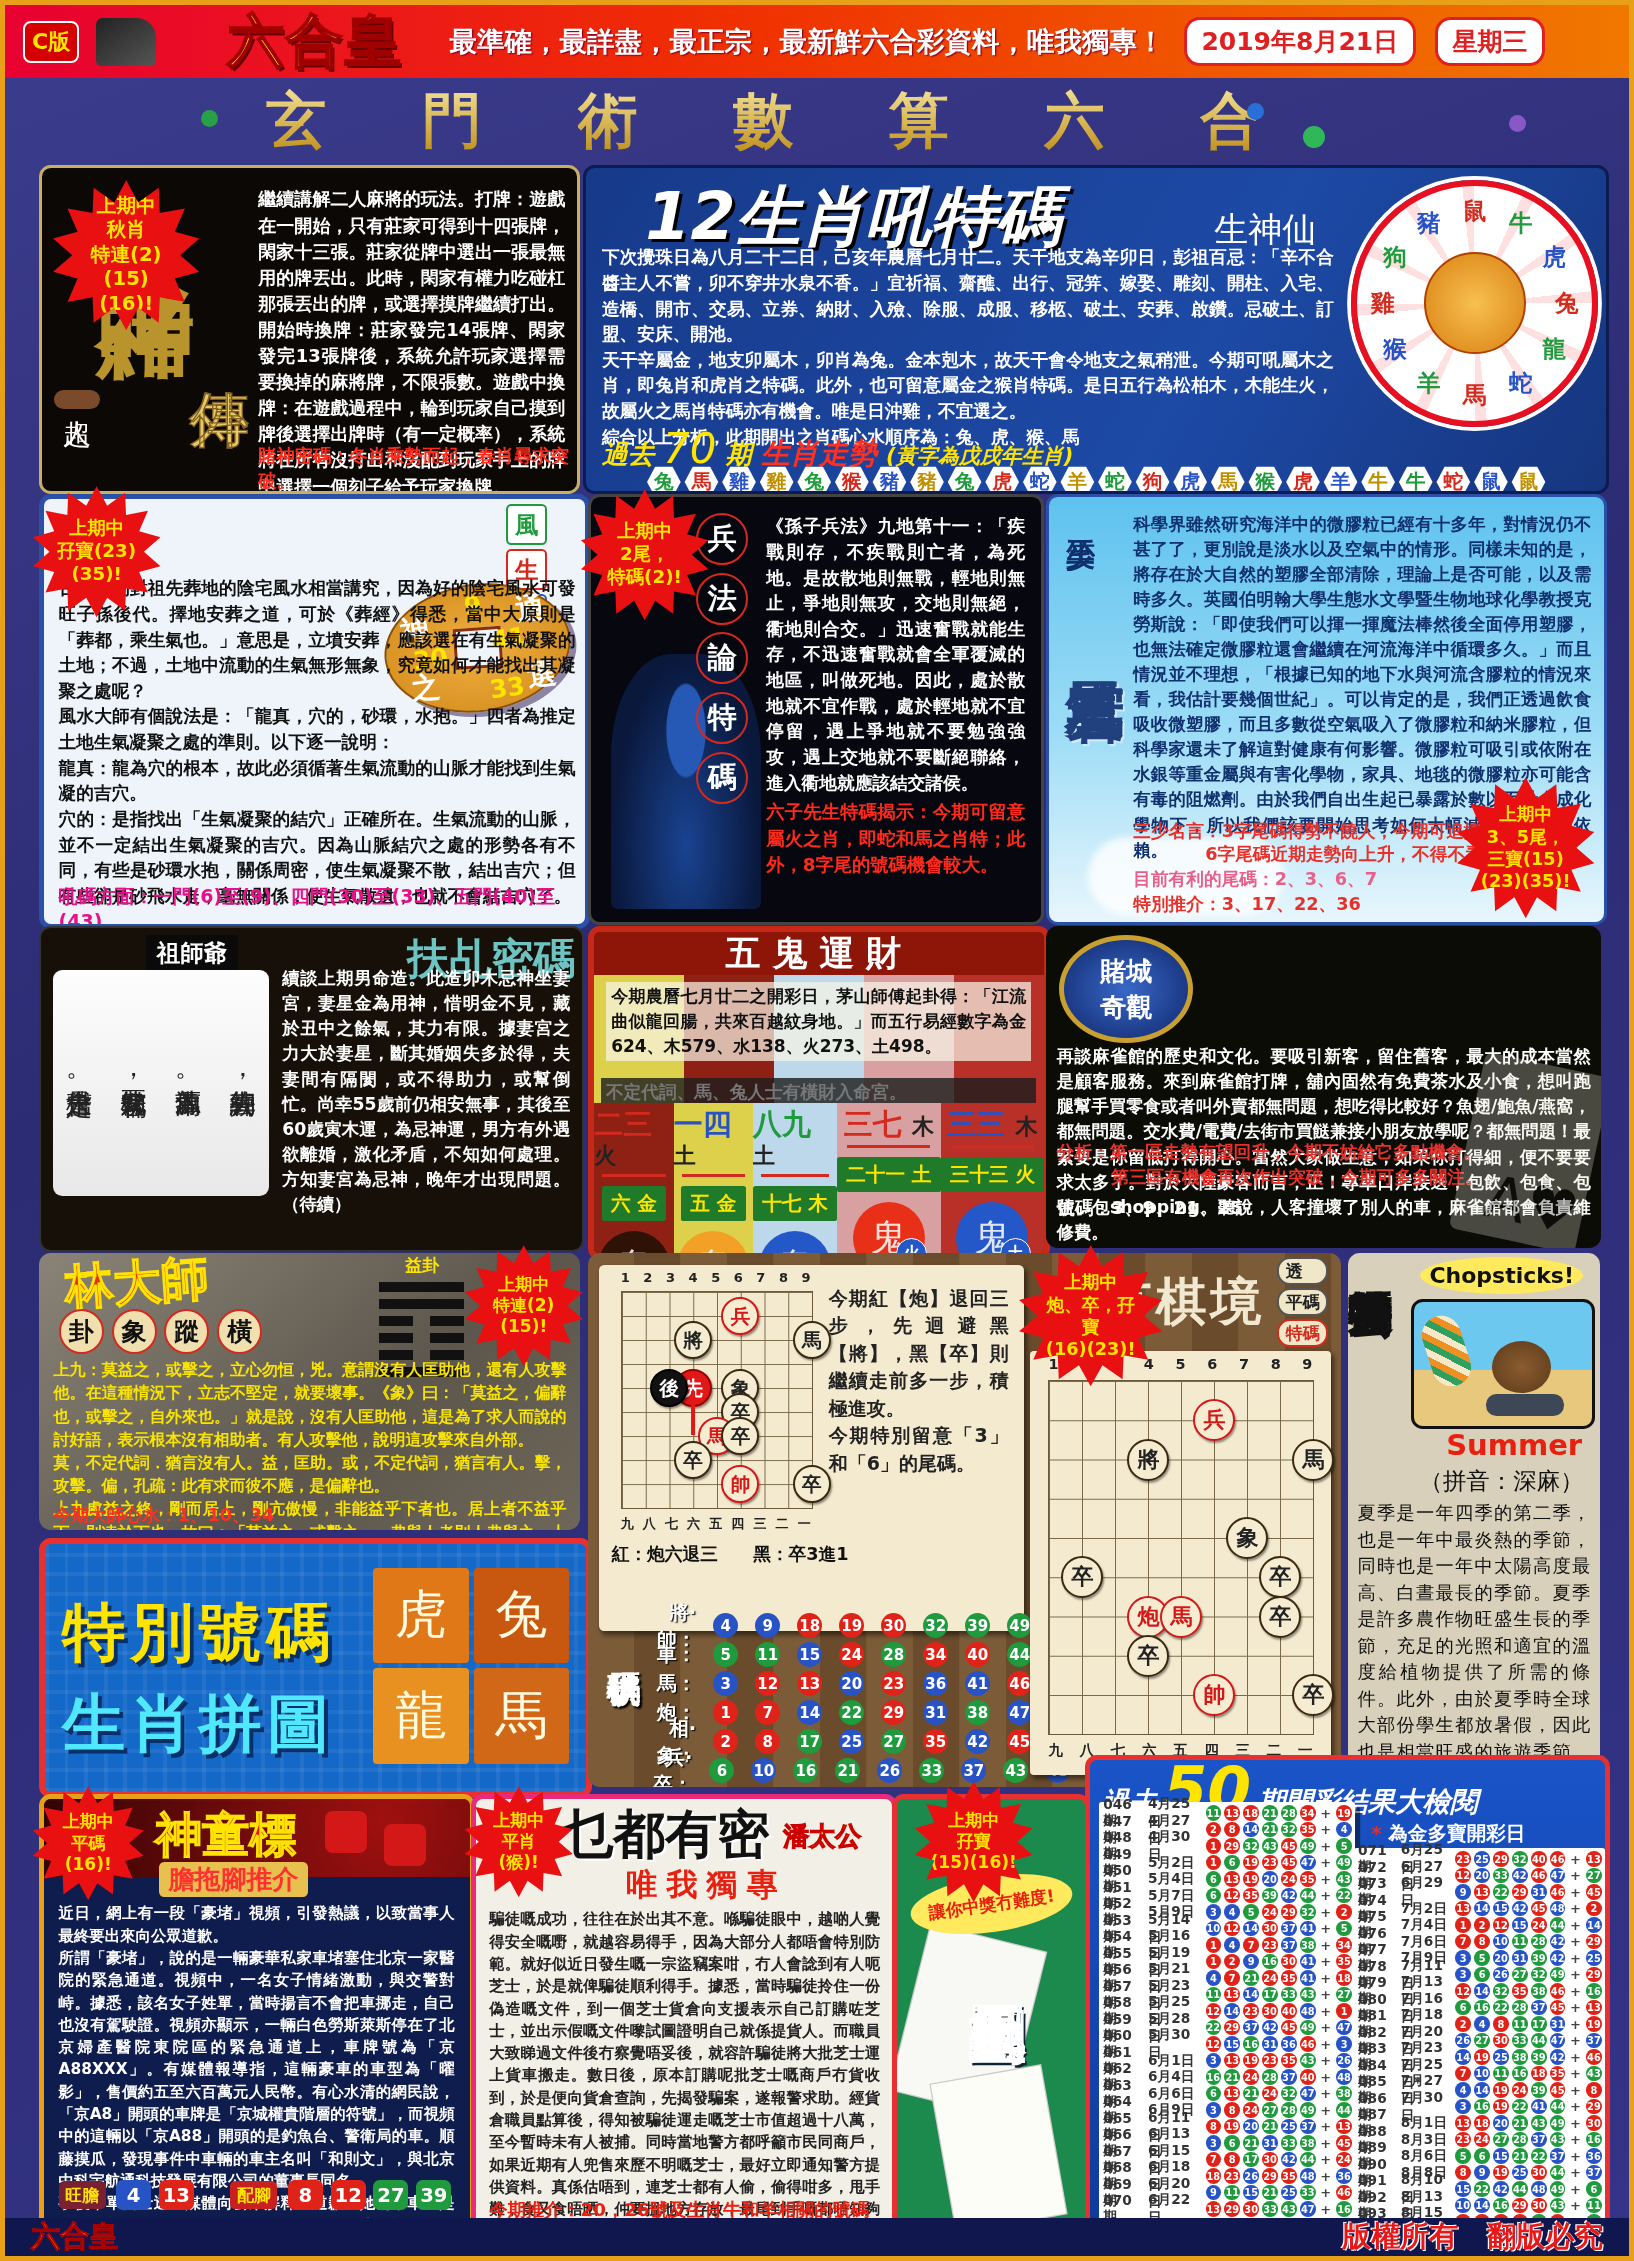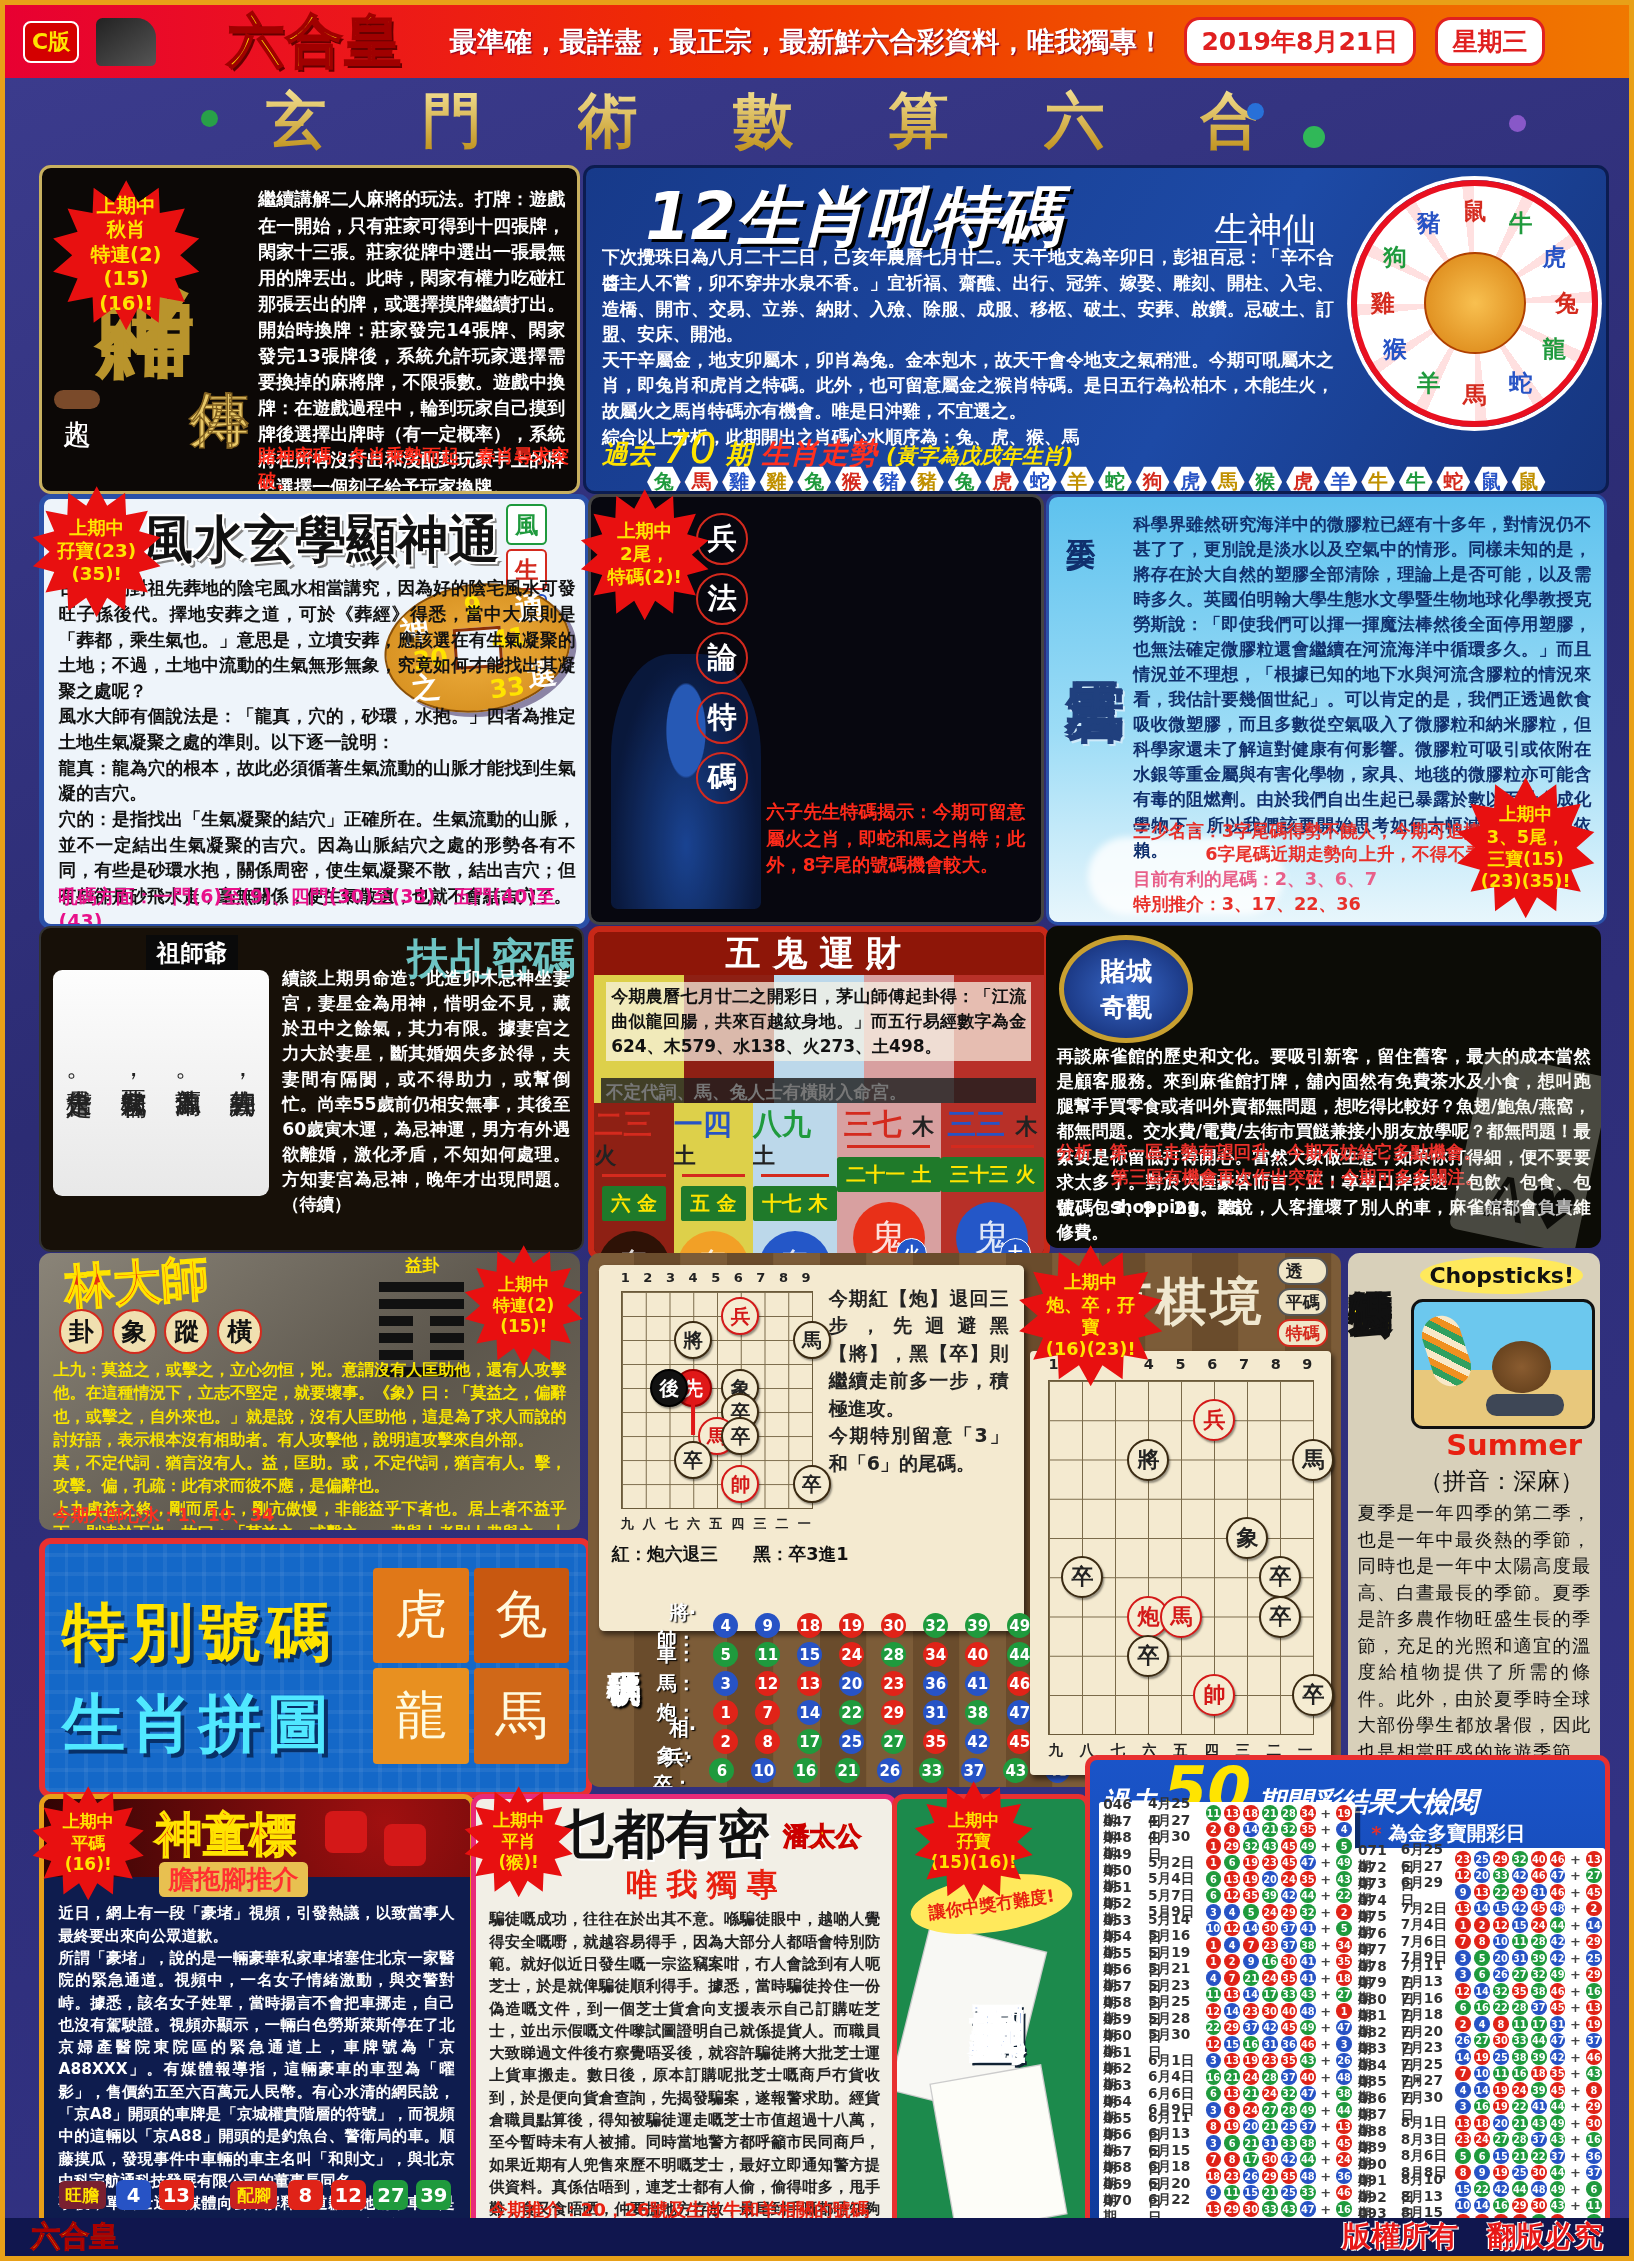--- a/index.html
+++ b/index.html
@@ -141,21 +141,20 @@
           <span class="hex" style="color: rgb(192, 144, 0);">牛</span>
           <span class="hex" style="color: rgb(31, 154, 61);">牛</span>
           <span class="hex" style="color: rgb(212, 42, 30);">蛇</span>
           <span class="hex" style="color: rgb(39, 83, 197);">鼠</span>
           <span class="hex" style="color: rgb(192, 144, 0);">鼠</span>
         </div>
       </div>
   </div>
 
   <div class="panel" style="left:34px;top:489px;width:541px;height:425px;background:#eef4fa;border:5.2px solid #2a50a8">
-    <div class="abs" style="left:98px;top:6.5px;font-size:51px;font-weight:bold;color:#111;text-shadow:-2px -2px 0 #fff,2px -2px 0 #fff,-2px 2px 0 #fff,2px 2px 0 #fff,3.9px 3.9px 0 #888">風水玄學顯神通</div>
     <div class="abs" id="fs-tiles" style="left:462px;top:5.2px;display:flex;flex-direction:column;gap:3.9px">
         <span style="width: 37px; height: 37px; background: rgb(255, 255, 255); border: 2.6px solid rgb(31, 154, 61); border-radius: 5.2px; display: flex; align-items: center; justify-content: center; font-size: 23.5px; font-weight: bold; color: rgb(31, 154, 61);">風</span>
         <span style="width: 37px; height: 37px; background: rgb(255, 255, 255); border: 2.6px solid rgb(212, 42, 30); border-radius: 5.2px; display: flex; align-items: center; justify-content: center; font-size: 23.5px; font-weight: bold; color: rgb(212, 42, 30);">生</span>
         <span style="width: 37px; height: 37px; background: rgb(255, 255, 255); border: 2.6px solid rgb(39, 83, 197); border-radius: 5.2px; display: flex; align-items: center; justify-content: center; font-size: 23.5px; font-weight: bold; color: rgb(39, 83, 197);">水</span>
       </div>
 
     <div class="abs" style="left:340px;top:85px;width:183px;height:124px;background:radial-gradient(#f0b040,#d08818);border-radius:50%;border:2.6px solid #8a5008;transform:rotate(-8deg);box-shadow:5.2px 5.2px 0 rgba(40,20,80,.5)">
       <div class="abs" style="left:50%;top:50%;width:42px;height:35px;background:#eef4fa;border:3.9px solid #8a3008;transform:translate(-50%,-50%) rotate(4deg)"></div>
       <span class="abs" style="left:17px;top:17px;font-size:29px;color:#fff;font-weight:bold;font-family:'DejaVu Serif',serif">神</span>
       <span class="abs" style="right:19.6px;top:10.5px;font-size:29px;color:#fff;font-weight:bold;font-family:'DejaVu Serif',serif">通</span>
@@ -178,20 +177,21 @@
 
   <div class="panel" style="left:583px;top:489px;width:450px;height:425px;background:#07070f;border:3.9px solid #444">
     <div class="abs" style="left:19.6px;top:157px;width:150px;height:255px;background:radial-gradient(ellipse at 50% 30%,#2a62c8 0 18%,transparent 19%),radial-gradient(ellipse at 50% 75%,#1c4aa0,#0a1a40 70%);border-radius:40% 40% 6.5px 6.5px;opacity:.9"></div>
     <div class="abs" id="sunzi-chars" style="left:105px;top:15.7px;display:flex;flex-direction:column;gap:7.8px">
         <span style="width: 48px; height: 48px; border-radius: 50%; border: 2.6px solid rgb(212, 42, 30); color: rgb(255, 255, 255); display: flex; align-items: center; justify-content: center; font-size: 29px; font-weight: bold; font-family: &quot;DejaVu Serif&quot;, serif;">兵</span>
         <span style="width: 48px; height: 48px; border-radius: 50%; border: 2.6px solid rgb(212, 42, 30); color: rgb(255, 255, 255); display: flex; align-items: center; justify-content: center; font-size: 29px; font-weight: bold; font-family: &quot;DejaVu Serif&quot;, serif;">法</span>
         <span style="width: 48px; height: 48px; border-radius: 50%; border: 2.6px solid rgb(212, 42, 30); color: rgb(255, 255, 255); display: flex; align-items: center; justify-content: center; font-size: 29px; font-weight: bold; font-family: &quot;DejaVu Serif&quot;, serif;">論</span>
         <span style="width: 48px; height: 48px; border-radius: 50%; border: 2.6px solid rgb(212, 42, 30); color: rgb(255, 255, 255); display: flex; align-items: center; justify-content: center; font-size: 29px; font-weight: bold; font-family: &quot;DejaVu Serif&quot;, serif;">特</span>
         <span style="width: 48px; height: 48px; border-radius: 50%; border: 2.6px solid rgb(212, 42, 30); color: rgb(255, 255, 255); display: flex; align-items: center; justify-content: center; font-size: 29px; font-weight: bold; font-family: &quot;DejaVu Serif&quot;, serif;">碼</span>
       </div>
+    <div class="abs body" style="left:175px;top:17px;width:259px;font-size:17.7px;color:#fff;font-weight:bold">《孫子兵法》九地第十一：「疾戰則存，不疾戰則亡者，為死地。是故散地則無戰，輕地則無止，爭地則無攻，交地則無絕，衢地則合交。」迅速奮戰就能生存，不迅速奮戰就會全軍覆滅的地區，叫做死地。因此，處於散地就不宜作戰，處於輕地就不宜停留，遇上爭地就不要勉強強攻，遇上交地就不要斷絕聯絡，進入衢地就應該結交諸侯。</div>
     <div class="abs body" style="left:175px;top:302px;width:259px;font-size:18.3px;color:#ff2a1a;font-weight:bold">六子先生特碼揭示：今期可留意屬火之肖，即蛇和馬之肖特；此外，8字尾的號碼機會較大。</div>
   </div>
   <div class="burst" style="left: 574px; top: 484px; width: 131px; height: 131px; font-size: 18.3px; clip-path: polygon(50% 0%, 58% 14.9%, 71.7% 5%, 72.4% 21.9%, 89.1% 18.8%, 82.4% 34.4%, 98.7% 38.9%, 86% 50%, 98.7% 61.1%, 82.4% 65.6%, 89.1% 81.2%, 72.4% 78.1%, 71.7% 95%, 58% 85.1%, 50% 100%, 42% 85.1%, 28.3% 95%, 27.6% 78.1%, 10.9% 81.2%, 17.6% 65.6%, 1.3% 61.1%, 14% 50%, 1.3% 38.9%, 17.6% 34.4%, 10.9% 18.8%, 27.6% 21.9%, 28.3% 5%, 42% 14.9%);"><span>上期中
 2尾，
 特碼(2)!</span></div>
 
   <div class="panel" style="left:1041px;top:489px;width:555px;height:425px;background:linear-gradient(#5ec2ee,#9cdcf6 55%,#e8f6fc);border:3.9px solid #2a50a8">
     <div class="abs" style="left:39px;top:340px;width:196px;height:78px;background:#fff;border-radius:39px;filter:blur(3.9px);opacity:.8"></div>
     <div class="abs vtitle cloudtxt" style="left:11.8px;top:19.6px;font-size:29px;font-weight:bold">笑三少</div>
     <div class="abs vtitle" style="left:5.2px;top:137px;font-size:60px;font-weight:bold;color:#20407e;text-shadow:2px 2px 0 #cfeafa">笑看風雲</div>

